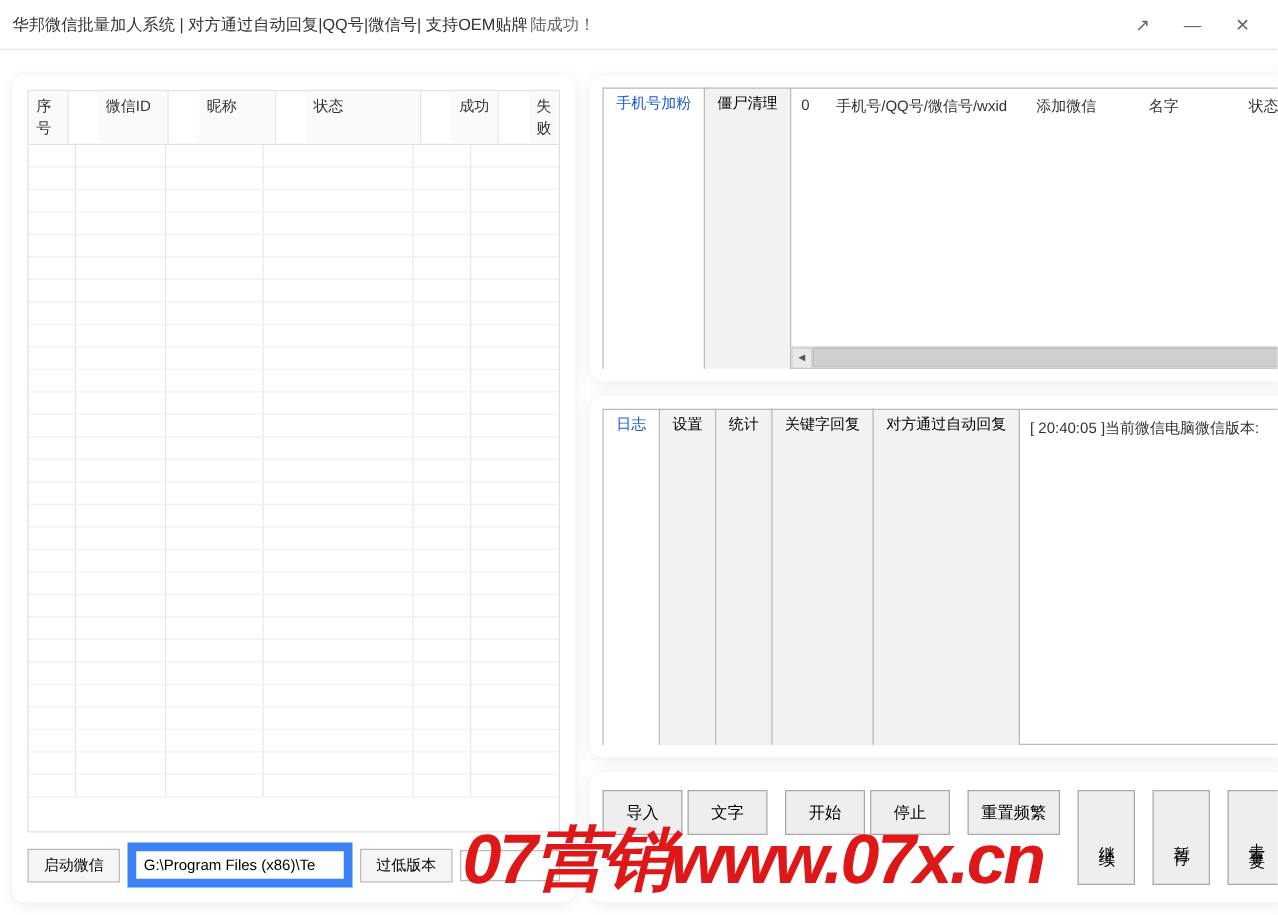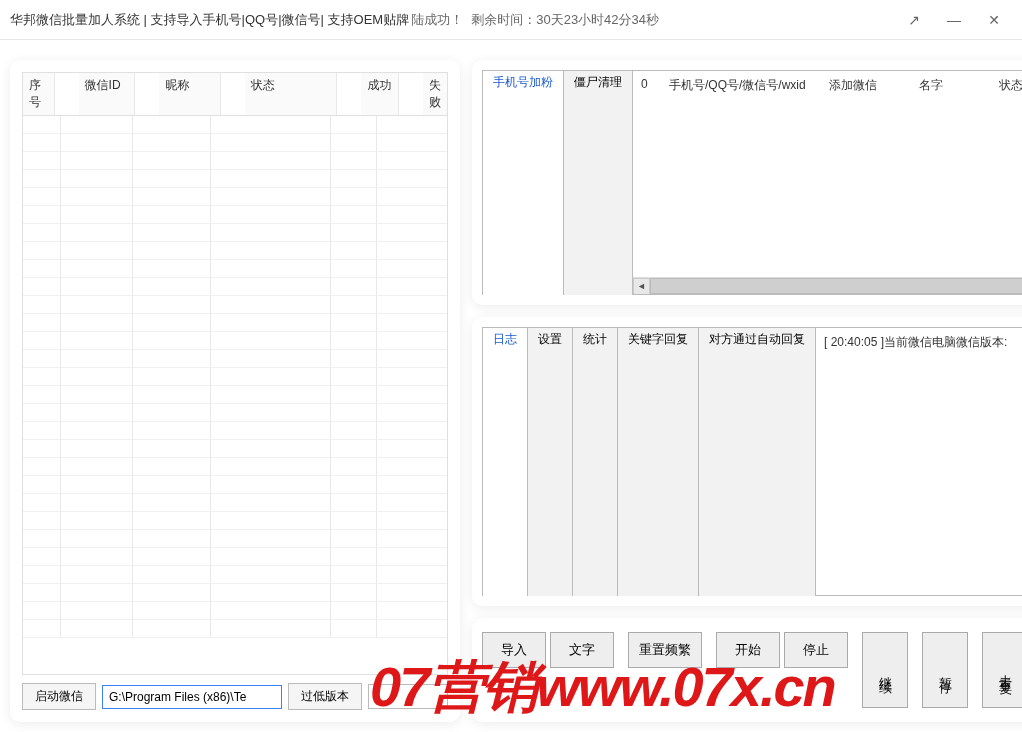--- a/index.html
+++ b/index.html
@@ -67,21 +67,21 @@
 .btn {
   background: #f5f5f5;
   border: 1px solid #bbb;
   padding: 4px 12px;
   font-size: 12px;
   cursor: pointer;
   font-family: inherit;
 }
 .path-input {
   flex: 1;
-  border: 1px solid #3b82f6;
+  border: 7px solid #3b82f6;
   padding: 4px 6px;
   font-size: 12px;
   font-family: inherit;
   background: #fff;
   min-width: 0;
 }
 .extra-input { width: 80px; border: 1px solid #bbb; padding: 4px; }
 .card {
   background: #fff;
   border-radius: 10px;
@@ -178,23 +178,22 @@
   font-style: italic;
   letter-spacing: -2px;
   pointer-events: none;
   white-space: nowrap;
 }
 </style>
 </head>
 <body>
 
 <div class="titlebar">
-  <span class="title-text">华邦微信批量加人系统   | 支持导入手机号|QQ号|微信号| 支持OEM贴牌</span>
+  <span class="title-text">华邦微信批量加人系统   | 对方通过自动回复|QQ号|微信号| 支持OEM贴牌</span>
   <span class="title-status">陆成功！</span>
-  <span class="title-remaining">剩余时间：30天23小时42分34秒</span>
   <div class="title-spacer"></div>
   <div class="title-controls">
     <div class="title-btn">↗</div>
     <div class="title-btn">—</div>
     <div class="title-btn">✕</div>
   </div>
 </div>
 
 <div class="main">
 
@@ -488,26 +487,26 @@
         <div>[ 20:40:05 ]当前微信电脑微信版本:</div>
       </div>
     </div>
 
     <div class="card right-bottom">
       <div class="button-grid">
         <div class="btn-col">
           <button class="big-btn">导入</button>
           <button class="big-btn">文字</button>
         </div>
-        <div class="btn-col" style="justify-content:flex-end">
-          <button class="big-btn" style="width:74px">重置频繁</button>
-        </div>
         <div class="btn-col">
           <button class="big-btn">开始</button>
           <button class="big-btn">停止</button>
+        </div>
+        <div class="btn-col" style="justify-content:flex-end">
+          <button class="big-btn" style="width:74px">重置频繁</button>
         </div>
         <button class="tall-btn">继续</button>
         <button class="tall-btn">暂停</button>
         <button class="tall-btn">去重复</button>
         <button class="tall-btn">验证码</button>
       </div>
     </div>
   </div>
 </div>
 

